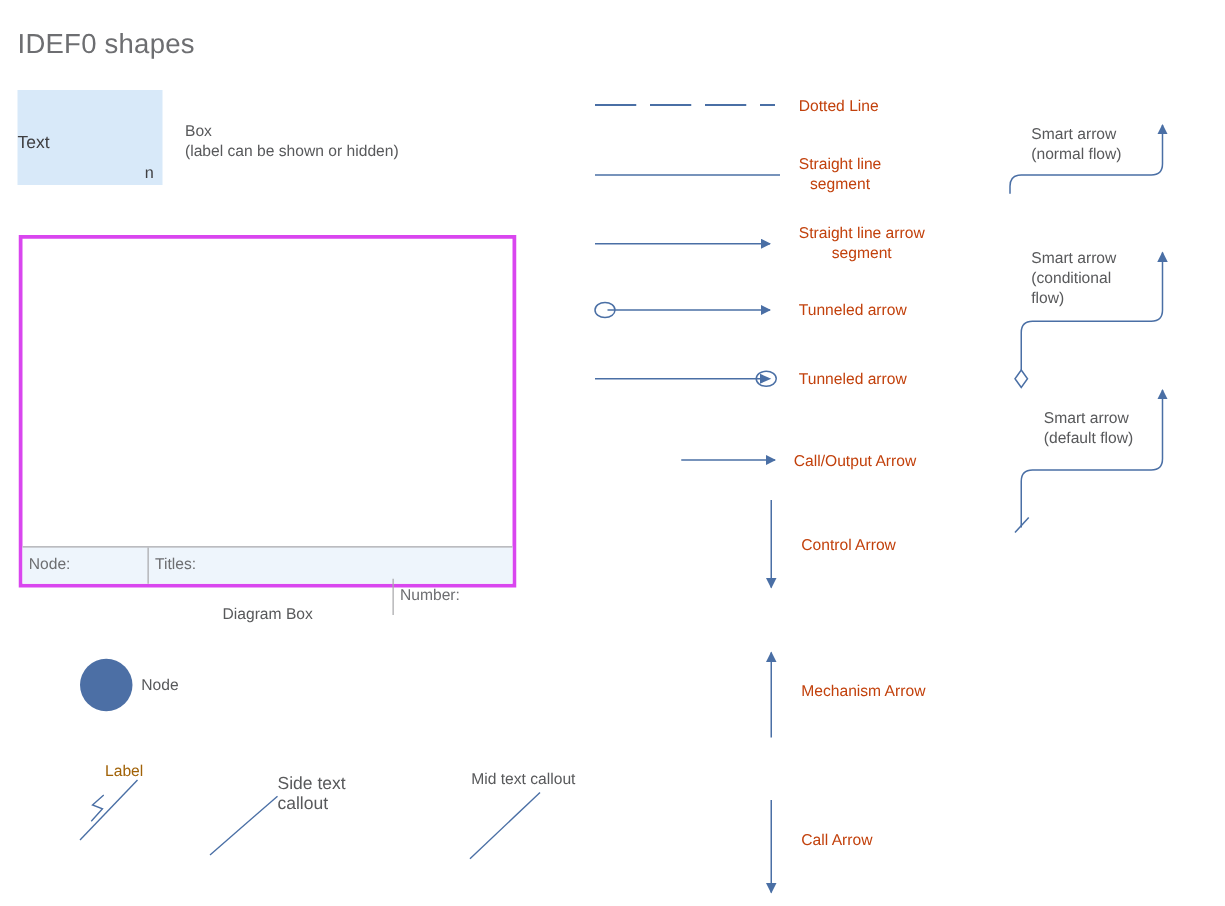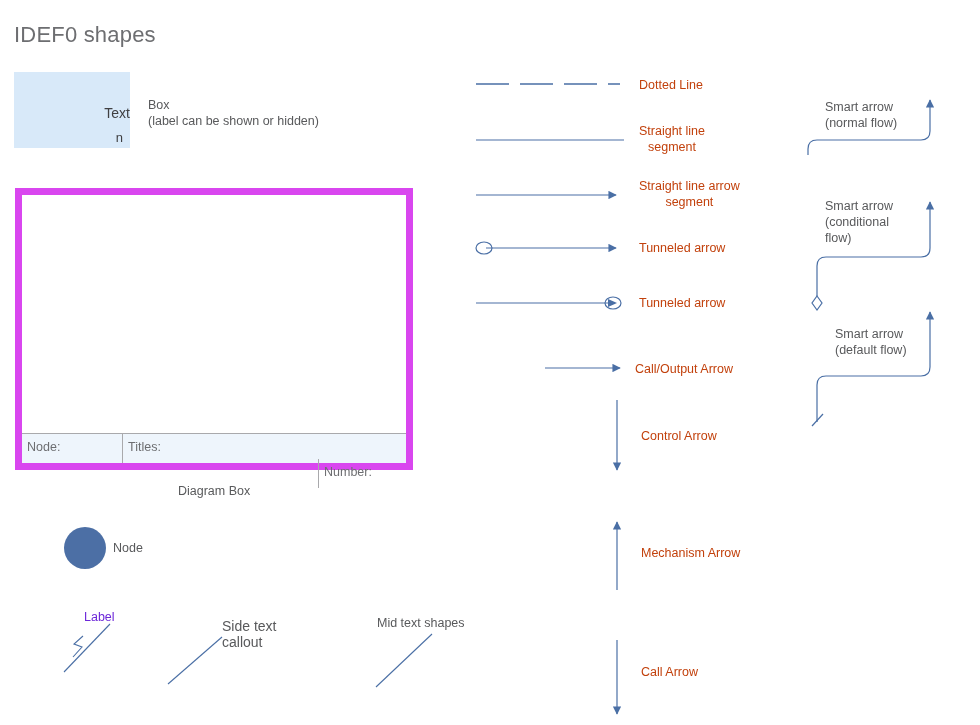--- a/index.html
+++ b/index.html
@@ -38,24 +38,23 @@
     left: 14px;
     top: 72px;
     width: 116px;
     height: 76px;
     background: #d8e9f9;
   }
   #idef0-box .box-text {
     position: absolute;
     left: 0; right: 0;
     top: 33px;
-    text-align: right;
+    text-align: left;
     font-size: 14px;
     color: #3f3f42;
-    padding-left: 28px;
   }
   #idef0-box .box-number {
     position: absolute;
     right: 7px;
     bottom: 3px;
     font-size: 13px;
     color: #3f3f42;
   }
   #box-caption {
     left: 148px;
@@ -65,21 +64,21 @@
     color: #58595b;
     white-space: pre-line;
   }
 
   
   #diagram-box {
     left: 15px;
     top: 188px;
     width: 398px;
     height: 282px;
-    border: 7px solid #d946ef;
+    border: 3px solid #d946ef;
     background: #ffffff;
     box-sizing: border-box;
   }
   #diagram-box .db-body {
     position: absolute;
     left: 0; right: 0;
     top: 0;
     height: 251px;
   }
   #diagram-box .db-footer {
@@ -131,21 +130,21 @@
     font-size: 12.5px;
     color: #58595b;
     white-space: nowrap;
   }
 
   
   #label-callout-text {
     left: 84px;
     top: 610px;
     font-size: 12.5px;
-    color: #6d28d9;
+    color: #a16207;
     white-space: nowrap;
   }
   #side-text-callout-text {
     left: 222px;
     top: 618px;
     font-size: 14px;
     line-height: 16px;
     color: #58595b;
     white-space: pre-line;
   }
@@ -217,21 +216,21 @@
     </div>
   </div>
   <div class="abs" id="diagram-box-caption">Diagram Box</div>
 
   <div class="abs" id="node-circle"></div>
   <div class="abs" id="node-label">Node</div>
 
   <div class="abs" id="label-callout-text">Label</div>
   <div class="abs" id="side-text-callout-text">Side text
 callout</div>
-  <div class="abs" id="mid-text-callout-text">Mid text shapes</div>
+  <div class="abs" id="mid-text-callout-text">Mid text callout</div>
 
   <div class="abs conn-label" id="label-dotted-line">Dotted Line</div>
   <div class="abs conn-label" id="label-straight-line">Straight line
 segment</div>
   <div class="abs conn-label" id="label-straight-arrow">Straight line arrow
 segment</div>
   <div class="abs conn-label" id="label-tunneled-1">Tunneled arrow</div>
   <div class="abs conn-label" id="label-tunneled-2">Tunneled arrow</div>
   <div class="abs conn-label" id="label-input-output">Call/Output Arrow</div>
   <div class="abs conn-label" id="label-control">Control Arrow</div>

